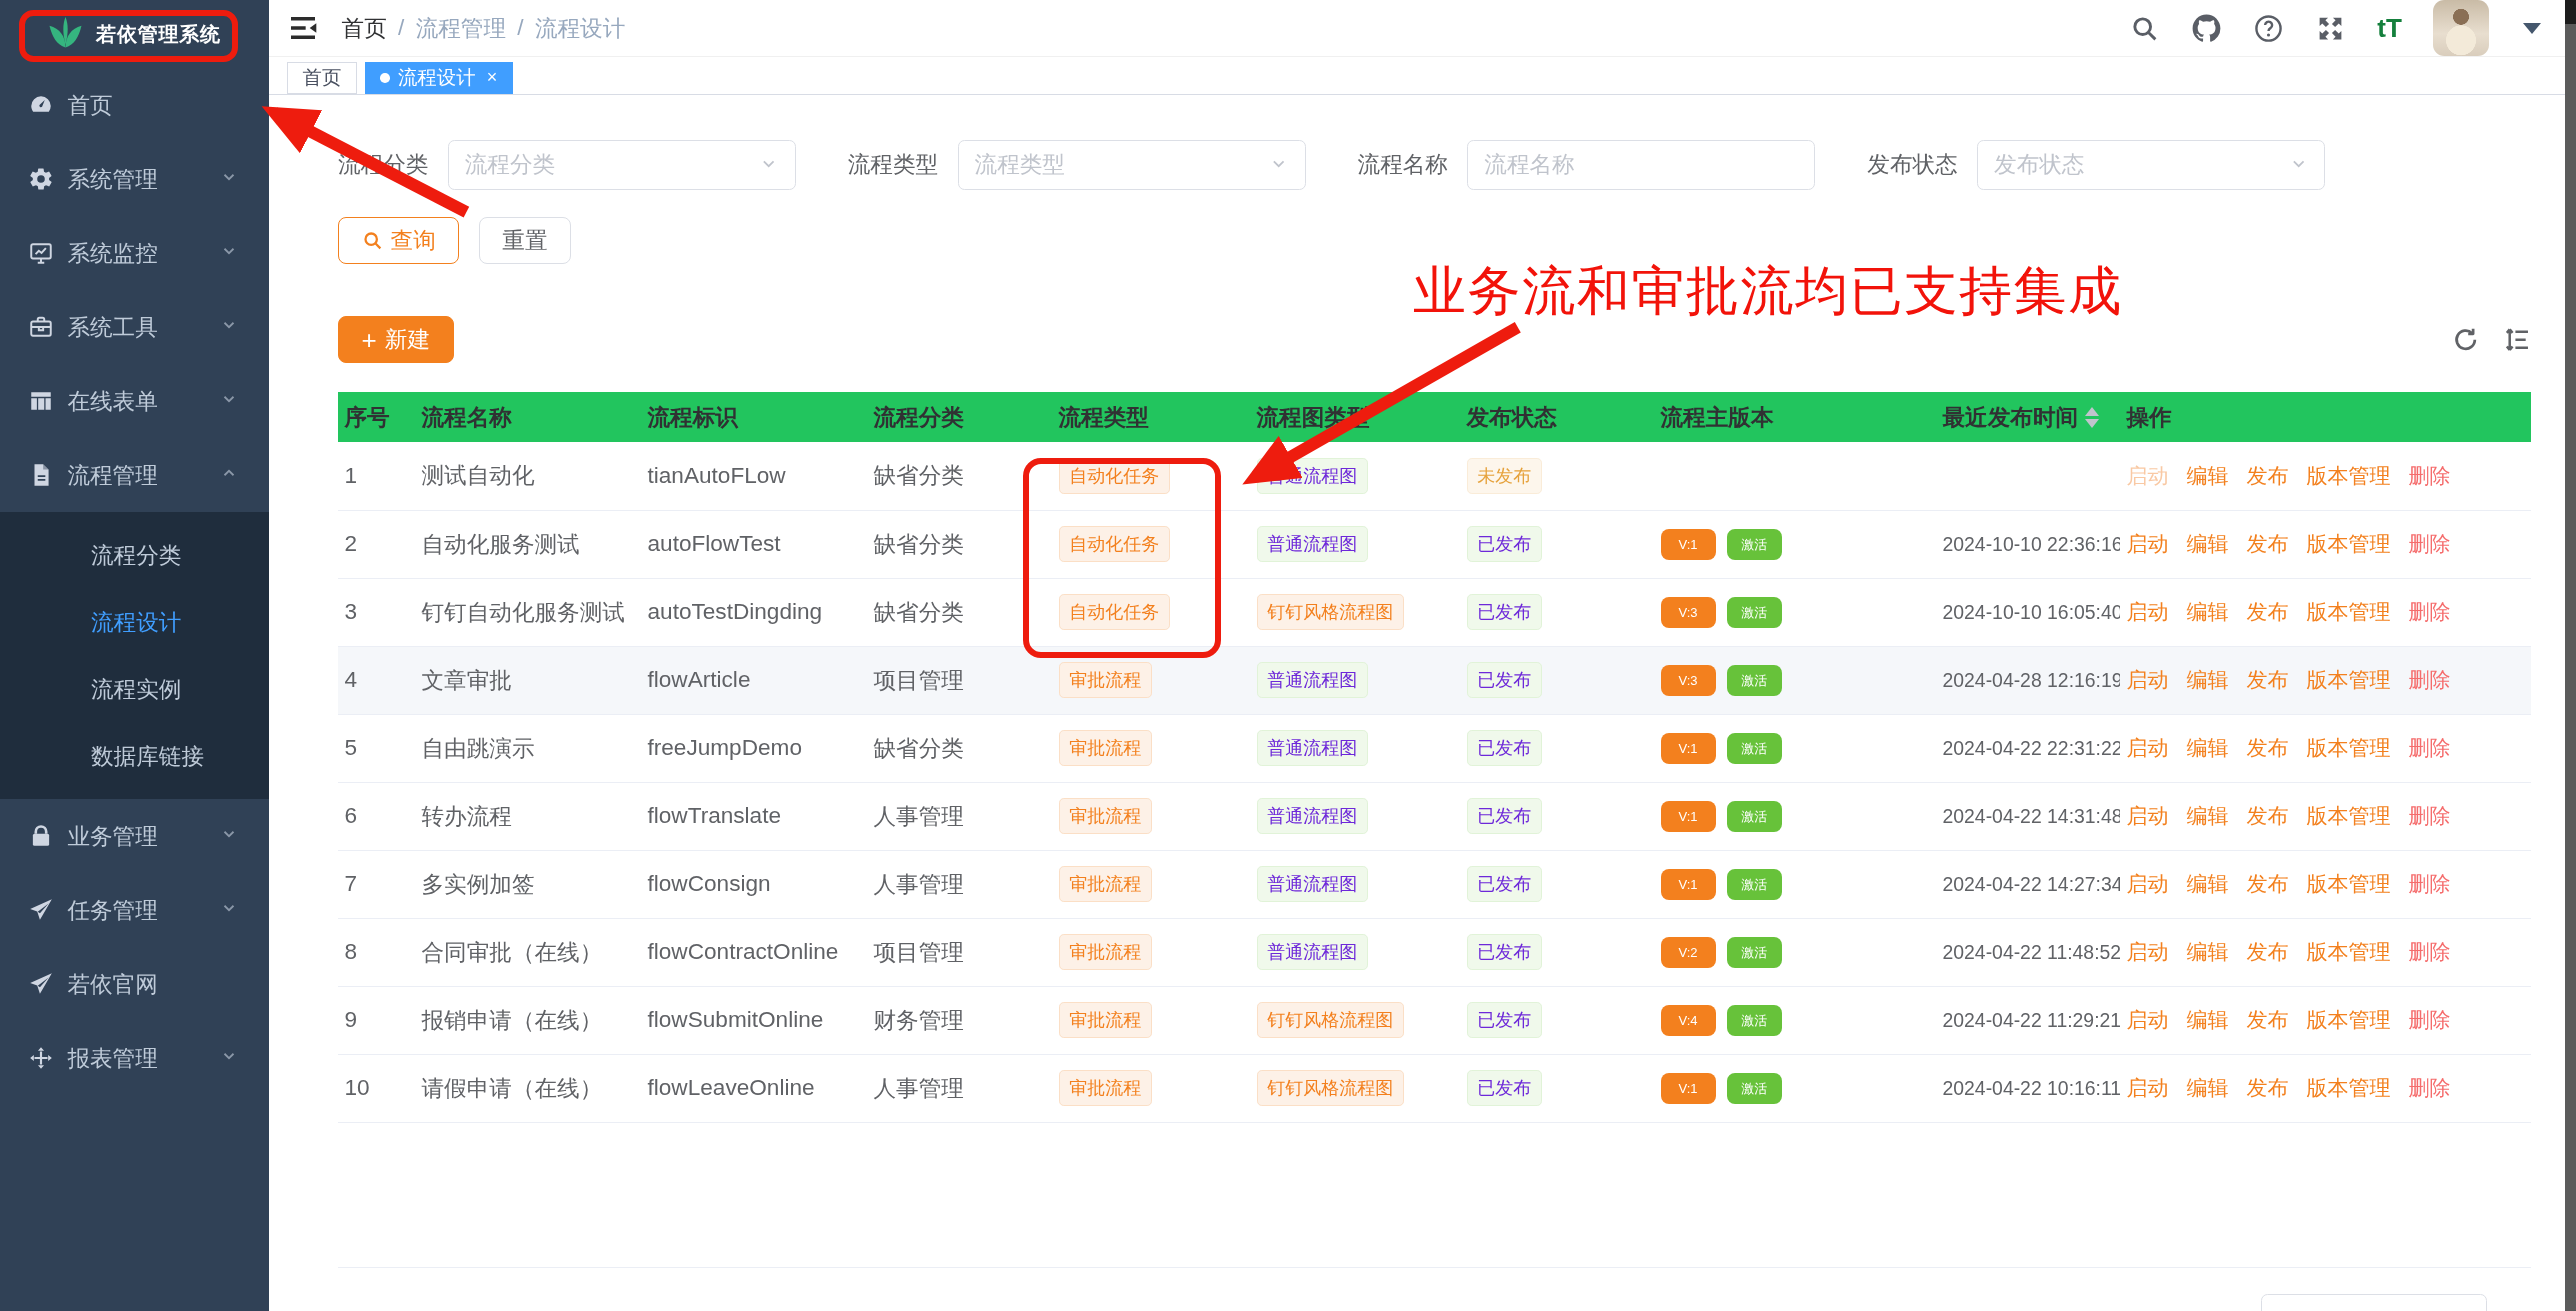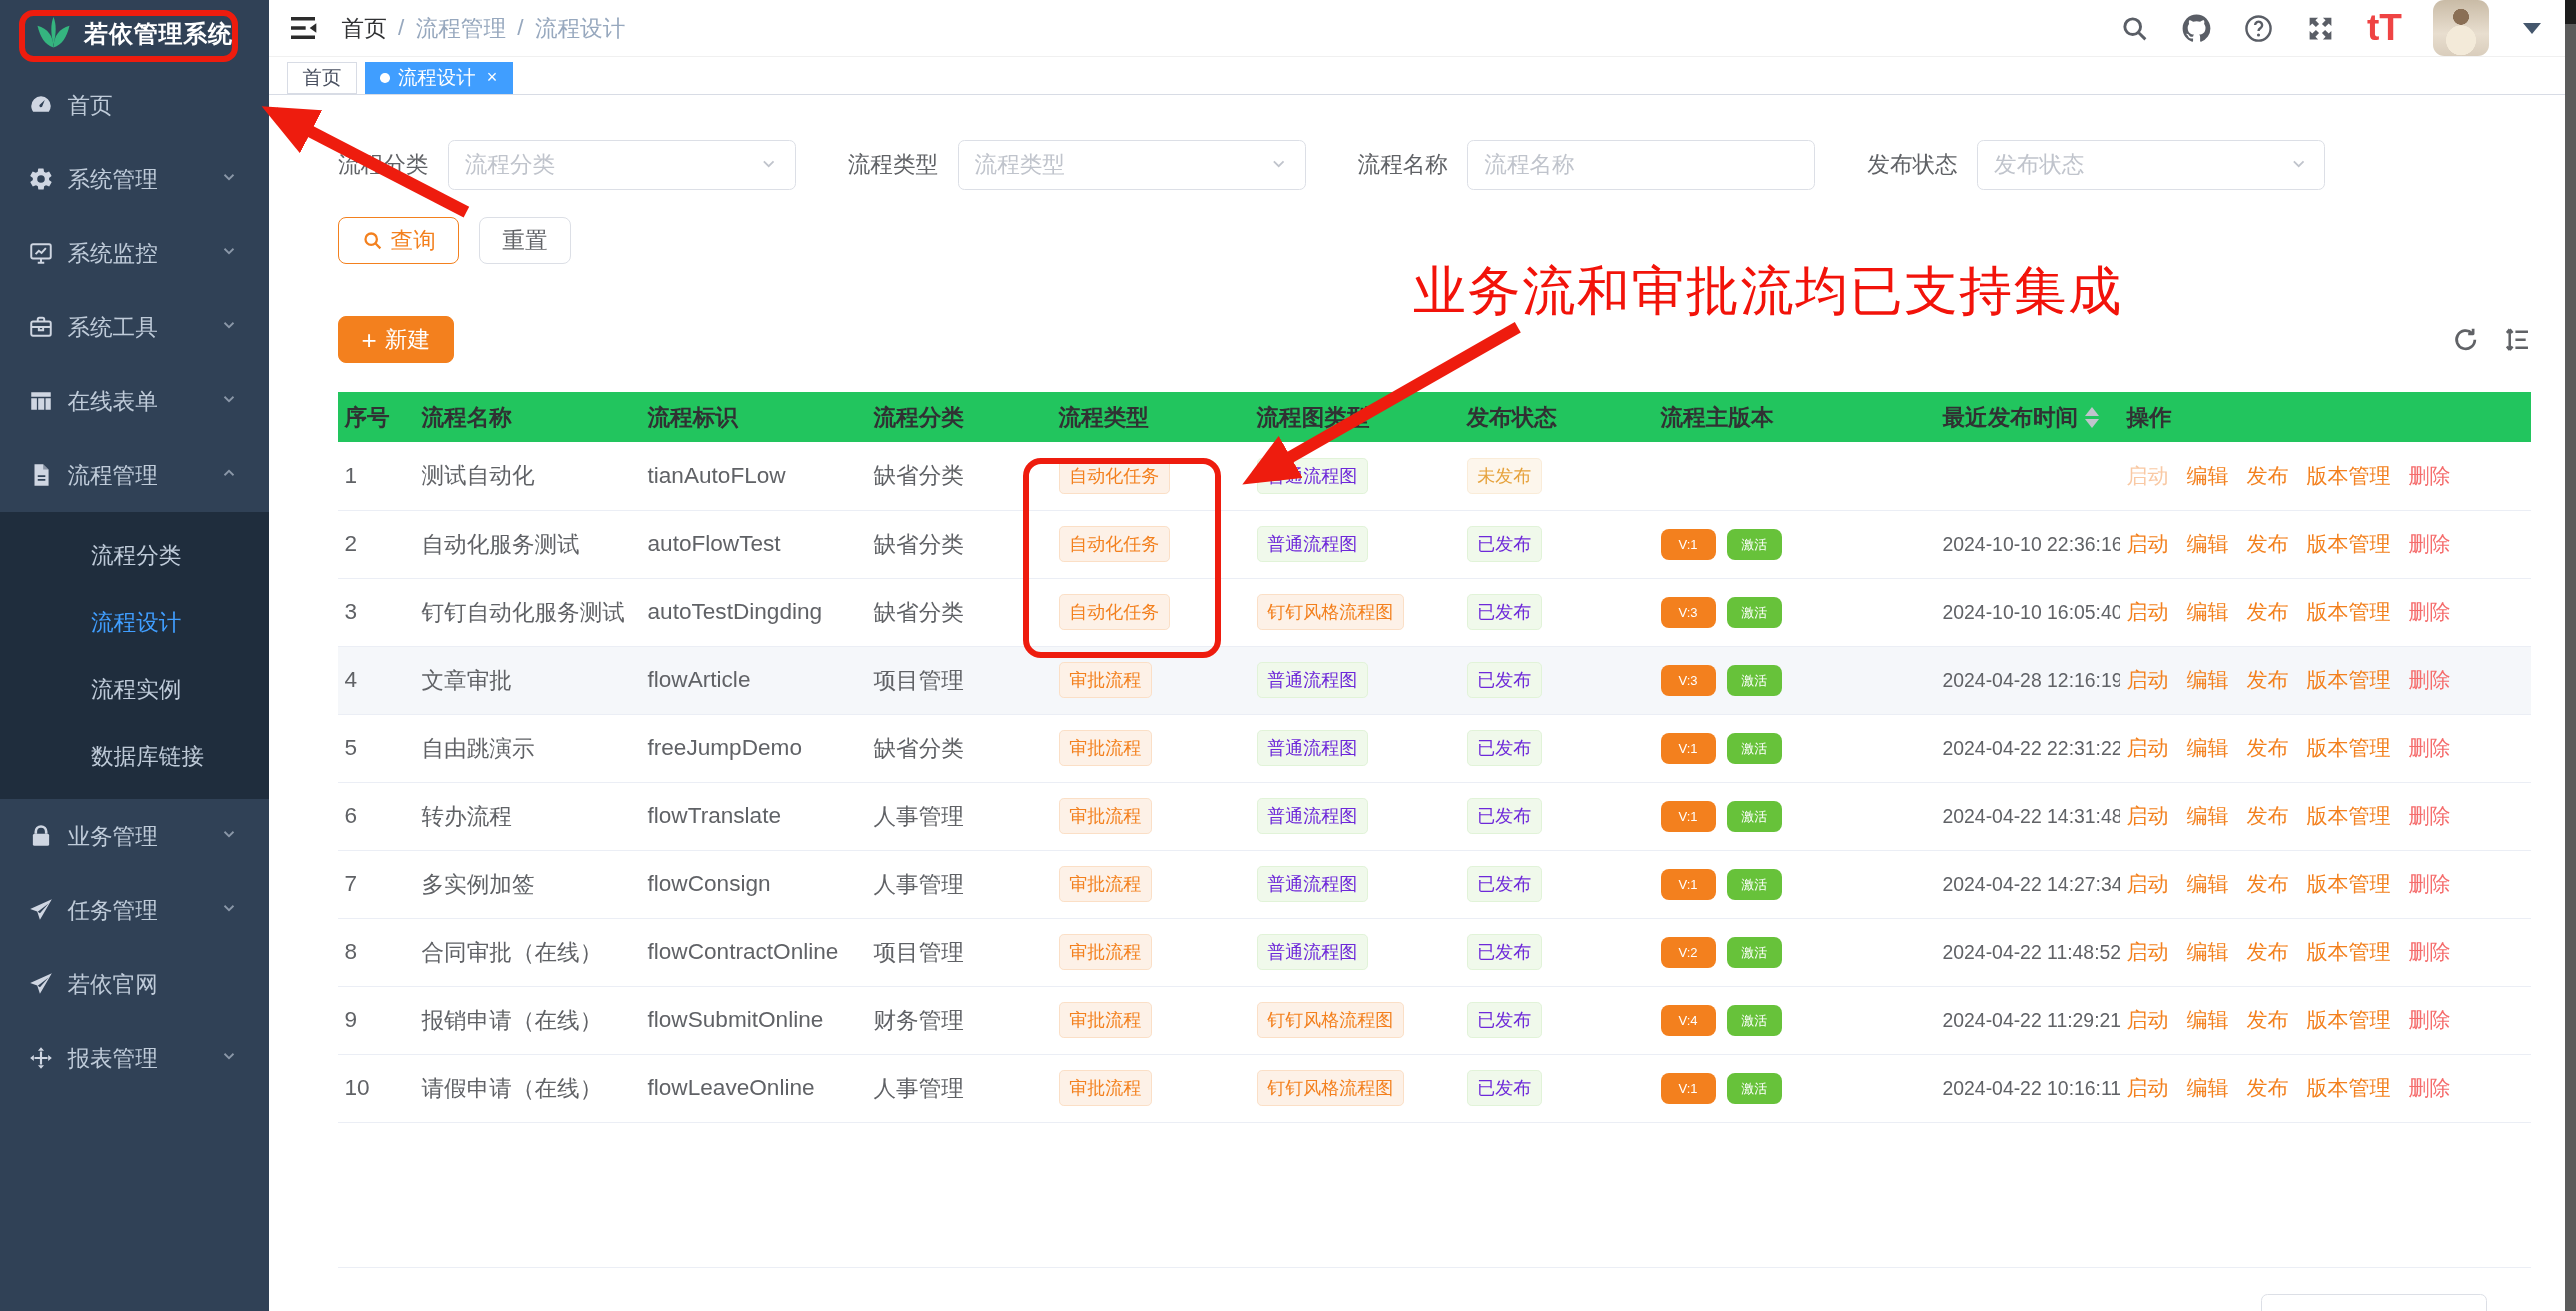--- a/index.html
+++ b/index.html
@@ -2,41 +2,41 @@
 <html style="font-size:13px"><head>
 <meta charset="utf-8">
 <style>
   * { margin:0; padding:0; box-sizing:border-box; }
   html,body { width:2576px; height:1311px; font-family:"Liberation Sans","DejaVu Sans",sans-serif; background:#fff; }
   .app { position:relative; width:2576px; height:1311px; overflow:hidden; display:flex; }
 
   
   .sidebar { width:269px; height:100%; background:#304156; flex:0 0 269px; }
   .logo { height:68px; display:flex; align-items:center; justify-content:center; gap:13px; }
-  .logo-title { color:#fff; font-size:24px; font-weight:bold; letter-spacing:0.8px; }
+  .logo-title { color:#fff; font-size:20px; font-weight:bold; letter-spacing:0.8px; }
   .menu-item { height:74px; display:flex; align-items:center; padding-left:27px; cursor:pointer; color:#bfcbd9; font-size:22.6px; }
   .menu-item .mi-icon { width:27.4px; height:27.4px; margin-right:13px; display:flex; align-items:center; justify-content:center; }
   .menu-item .mi-icon svg { width:26px; height:26px; }
   .menu-item .chev { margin-left:auto; margin-right:31px; color:#8a97a8; }
   .menu-item .chev svg { width:18px; height:18px; }
   .submenu { background:#1f2d3d; padding:9.7px 0; }
   .submenu-item { height:67px; line-height:67px; padding-left:91px; color:#bfcbd9; font-size:22.6px; cursor:pointer; }
   .submenu-item.active { color:#409eff; }
 
   
   .main { flex:1; display:flex; flex-direction:column; background:#fff; position:relative; }
   .navbar { height:68px; display:flex; align-items:center; padding:0 35px 0 18px; border-bottom:0.8px solid #f0f0f0; background:#fff; }
   .hamburger { width:32px; height:32px; cursor:pointer; margin-right:22.6px; }
   .breadcrumb { display:flex; align-items:center; font-size:22.6px; gap:11.3px; }
   .crumb-first { color:#303133; }
   .crumb-sep, .crumb-rest { color:#97a8be; }
   .nav-right { margin-left:auto; display:flex; align-items:center; gap:31px; }
   .nav-icon { width:31px; height:31px; color:#5a5e66; cursor:pointer; display:flex; align-items:center; justify-content:center; }
   .nav-icon svg { width:29px; height:29px; }
-  .font-icon { font-size:37px; color:#ef4444; font-weight:bold; cursor:pointer; }
+  .font-icon { font-size:26px; color:#15803d; font-weight:bold; cursor:pointer; }
   .avatar { width:56px; height:56px; border-radius:11.3px; cursor:pointer;
     background:
       radial-gradient(circle at 50% 30%, #8a6f55 0 16%, transparent 17%),
       radial-gradient(circle at 50% 72%, #f3ead9 0 30%, transparent 31%),
       linear-gradient(180deg,#c9bba6 0%, #e8decf 60%, #d9cdbc 100%);
   }
   .caret-down { width:0; height:0; border-left:9.7px solid transparent; border-right:9.7px solid transparent; border-top:11.3px solid #45576d; margin-left:3.2px; cursor:pointer; }
 
   .tabsbar { height:44px; background:#fff; border-bottom:0.8px solid #d8dce5; display:flex; align-items:flex-start; padding:4.8px 0 0 18px; gap:8px; }
   .tab { height:32px; display:flex; align-items:center; padding:0 14.5px; border:0.8px solid #d8dce5; background:#fff; color:#495060; font-size:19.4px; cursor:pointer; }

